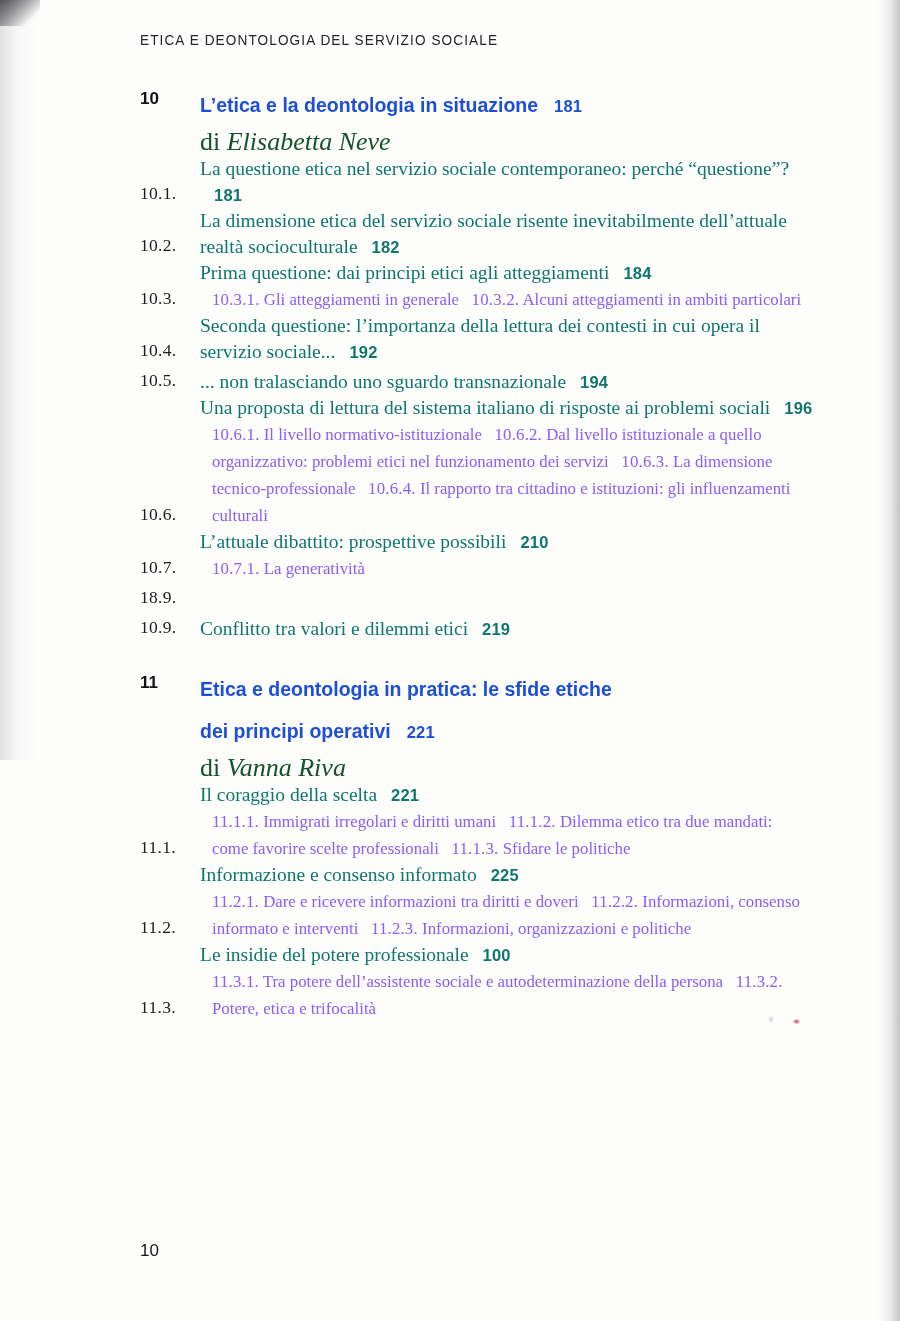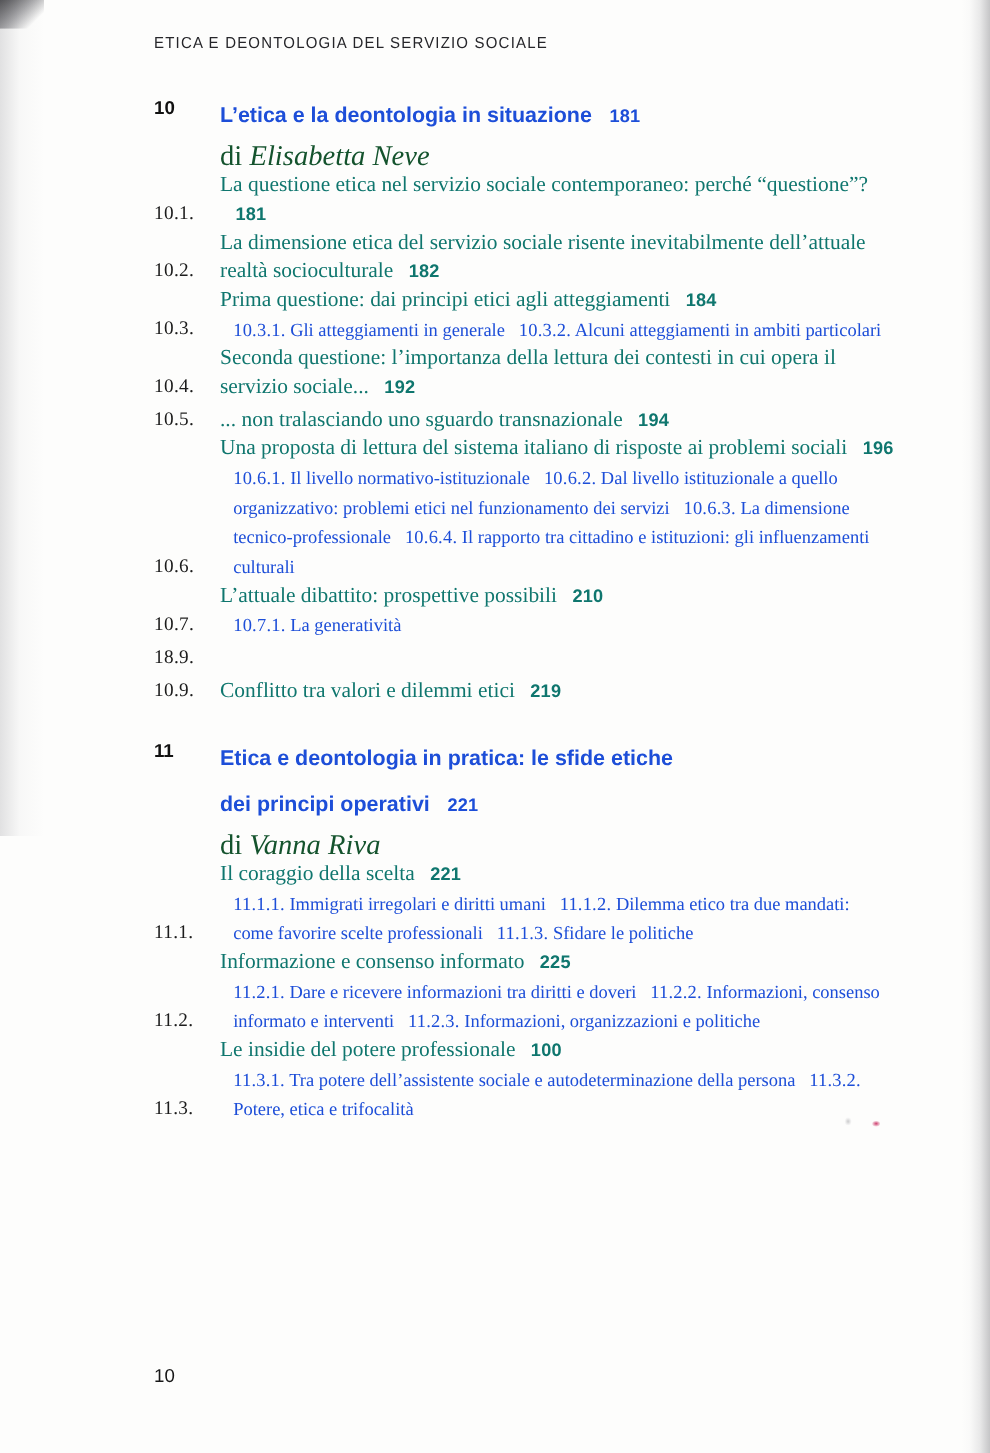--- a/index.html
+++ b/index.html
@@ -156,21 +156,21 @@
     font-size: 16.5px;
     margin-left: 14px;
     letter-spacing: 0.2px;
   }
 
   
   .subs {
     margin-left: 12px;
     font-size: 16.8px;
     line-height: 27px;
-    color: #1d4ed8;
+    color: #8b5cf6;
     max-width: 600px;
   }
   .subs .sub {
     white-space: normal;
   }
   .subs .sub + .sub::before {
     content: "\00a0\00a0\00a0";
   }
   .subs .sub .n {
     font-variant: small-caps;

